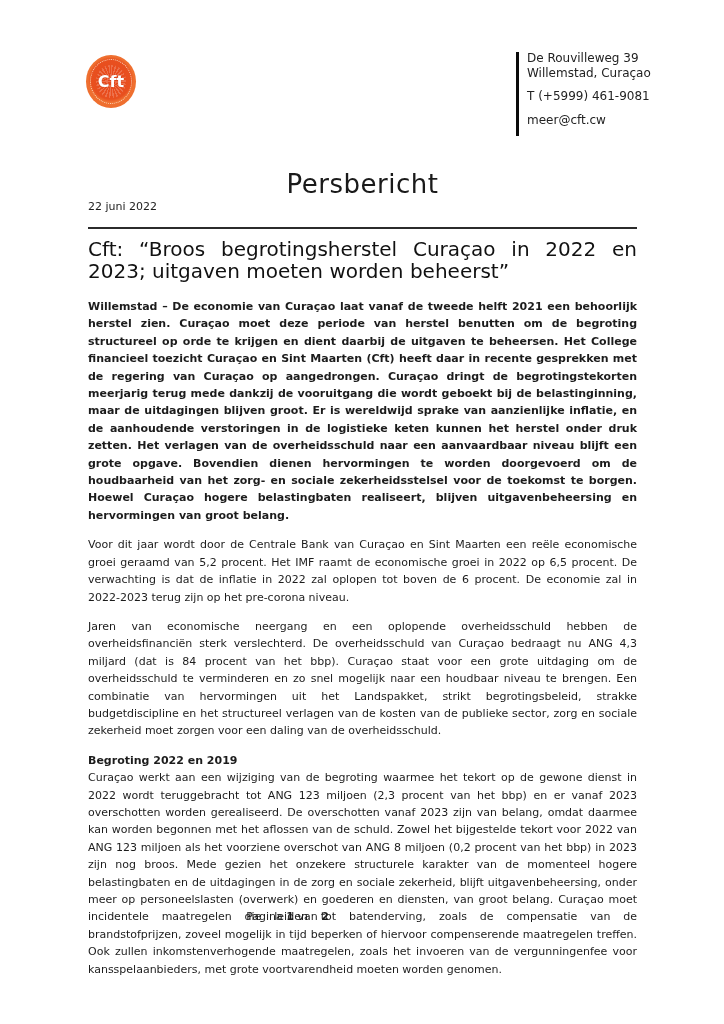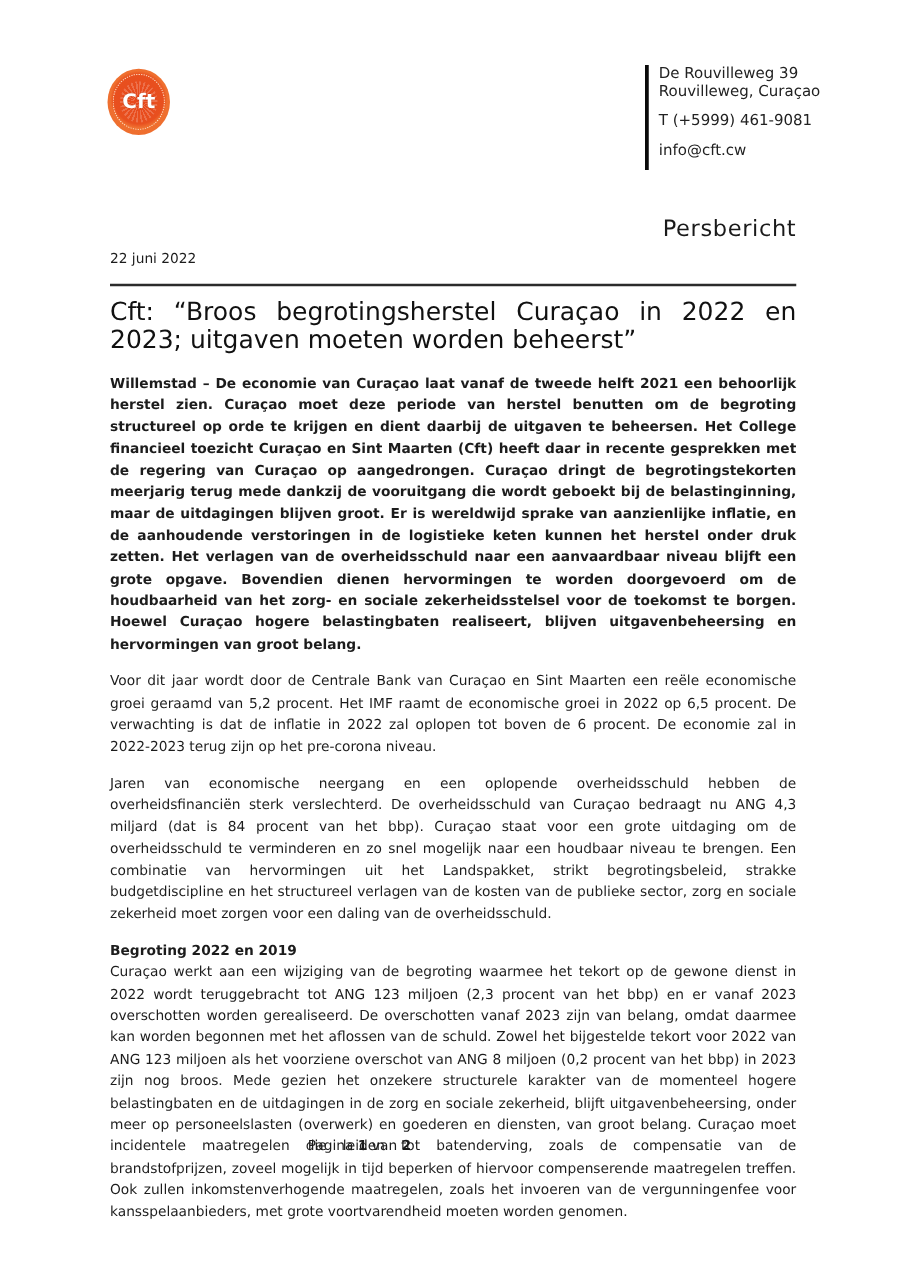--- a/index.html
+++ b/index.html
@@ -52,22 +52,22 @@
     font-size: 12px; line-height: 14.5px; color: #222;
   }
   .contact-gap { margin-top: 9px; }
 
   
   .content {
     position: absolute; left: 88px; top: 168px; width: 549px;
     text-align: justify;
   }
   .doc-title {
-    margin: 0; font-size: 18px; font-weight: 400; line-height: 32px;
-    letter-spacing: 0.5px; text-align: right; color: #1a1a1a;
+    margin: 0; font-size: 26px; font-weight: 400; line-height: 32px;
+    letter-spacing: 0.5px; text-align: center; color: #1a1a1a;
   }
   .doc-date {
     font-size: 11px; line-height: 13px; padding-bottom: 14px;
     border-bottom: 2px solid #2b2b2b; text-align: left;
   }
   .headline {
     margin: 10px 0 16px 0; font-size: 20px; line-height: 21.5px;
     font-weight: 400; color: #111;
   }
   .content p {
@@ -95,23 +95,23 @@
   <div class="logo">
     <div class="logo-ring"></div>
     <span class="logo-text">Cft</span>
   </div>
 
 
   <div class="header-divider"></div>
 
   <div class="contact">
     <div>De Rouvilleweg 39</div>
-    <div>Rouvilleweg, Curaçao</div>
+    <div>Willemstad, Curaçao</div>
     <div class="contact-gap">T (+5999) 461-9081</div>
-    <div class="contact-gap">info@cft.cw</div>
+    <div class="contact-gap">meer@cft.cw</div>
   </div>
 
   <main class="content">
     <h1 class="doc-title">Persbericht</h1>
     <div class="doc-date">22 juni 2022</div>
     <h2 class="headline">Cft: “Broos begrotingsherstel Curaçao in 2022 en 2023; uitgaven moeten worden beheerst”</h2>
     <p class="lead">Willemstad – De economie van Curaçao laat vanaf de tweede helft 2021 een behoorlijk herstel zien. Curaçao moet deze periode van herstel benutten om de begroting structureel op orde te krijgen en dient daarbij de uitgaven te beheersen. Het College financieel toezicht Curaçao en Sint Maarten (Cft) heeft daar in recente gesprekken met de regering van Curaçao op aangedrongen. Curaçao dringt de begrotingstekorten meerjarig terug mede dankzij de vooruitgang die wordt geboekt bij de belastinginning, maar de uitdagingen blijven groot. Er is wereldwijd sprake van aanzienlijke inflatie, en de aanhoudende verstoringen in de logistieke keten kunnen het herstel onder druk zetten. Het verlagen van de overheidsschuld naar een aanvaardbaar niveau blijft een grote opgave. Bovendien dienen hervormingen te worden doorgevoerd om de houdbaarheid van het zorg- en sociale zekerheidsstelsel voor de toekomst te borgen. Hoewel Curaçao hogere belastingbaten realiseert, blijven uitgavenbeheersing en hervormingen van groot belang.</p>
     <p>Voor dit jaar wordt door de Centrale Bank van Curaçao en Sint Maarten een reële economische groei geraamd van 5,2 procent. Het IMF raamt de economische groei in 2022 op 6,5 procent. De verwachting is dat de inflatie in 2022 zal oplopen tot boven de 6 procent. De economie zal in 2022-2023 terug zijn op het pre-corona niveau.</p>
     <p>Jaren van economische neergang en een oplopende overheidsschuld hebben de overheidsfinanciën sterk verslechterd. De overheidsschuld van Curaçao bedraagt nu ANG 4,3 miljard (dat is 84 procent van het bbp). Curaçao staat voor een grote uitdaging om de overheidsschuld te verminderen en zo snel mogelijk naar een houdbaar niveau te brengen. Een combinatie van hervormingen uit het Landspakket, strikt begrotingsbeleid, strakke budgetdiscipline en het structureel verlagen van de kosten van de publieke sector, zorg en sociale zekerheid moet zorgen voor een daling van de overheidsschuld.</p>
     <h3 class="section-heading">Begroting 2022 en 2019</h3>

